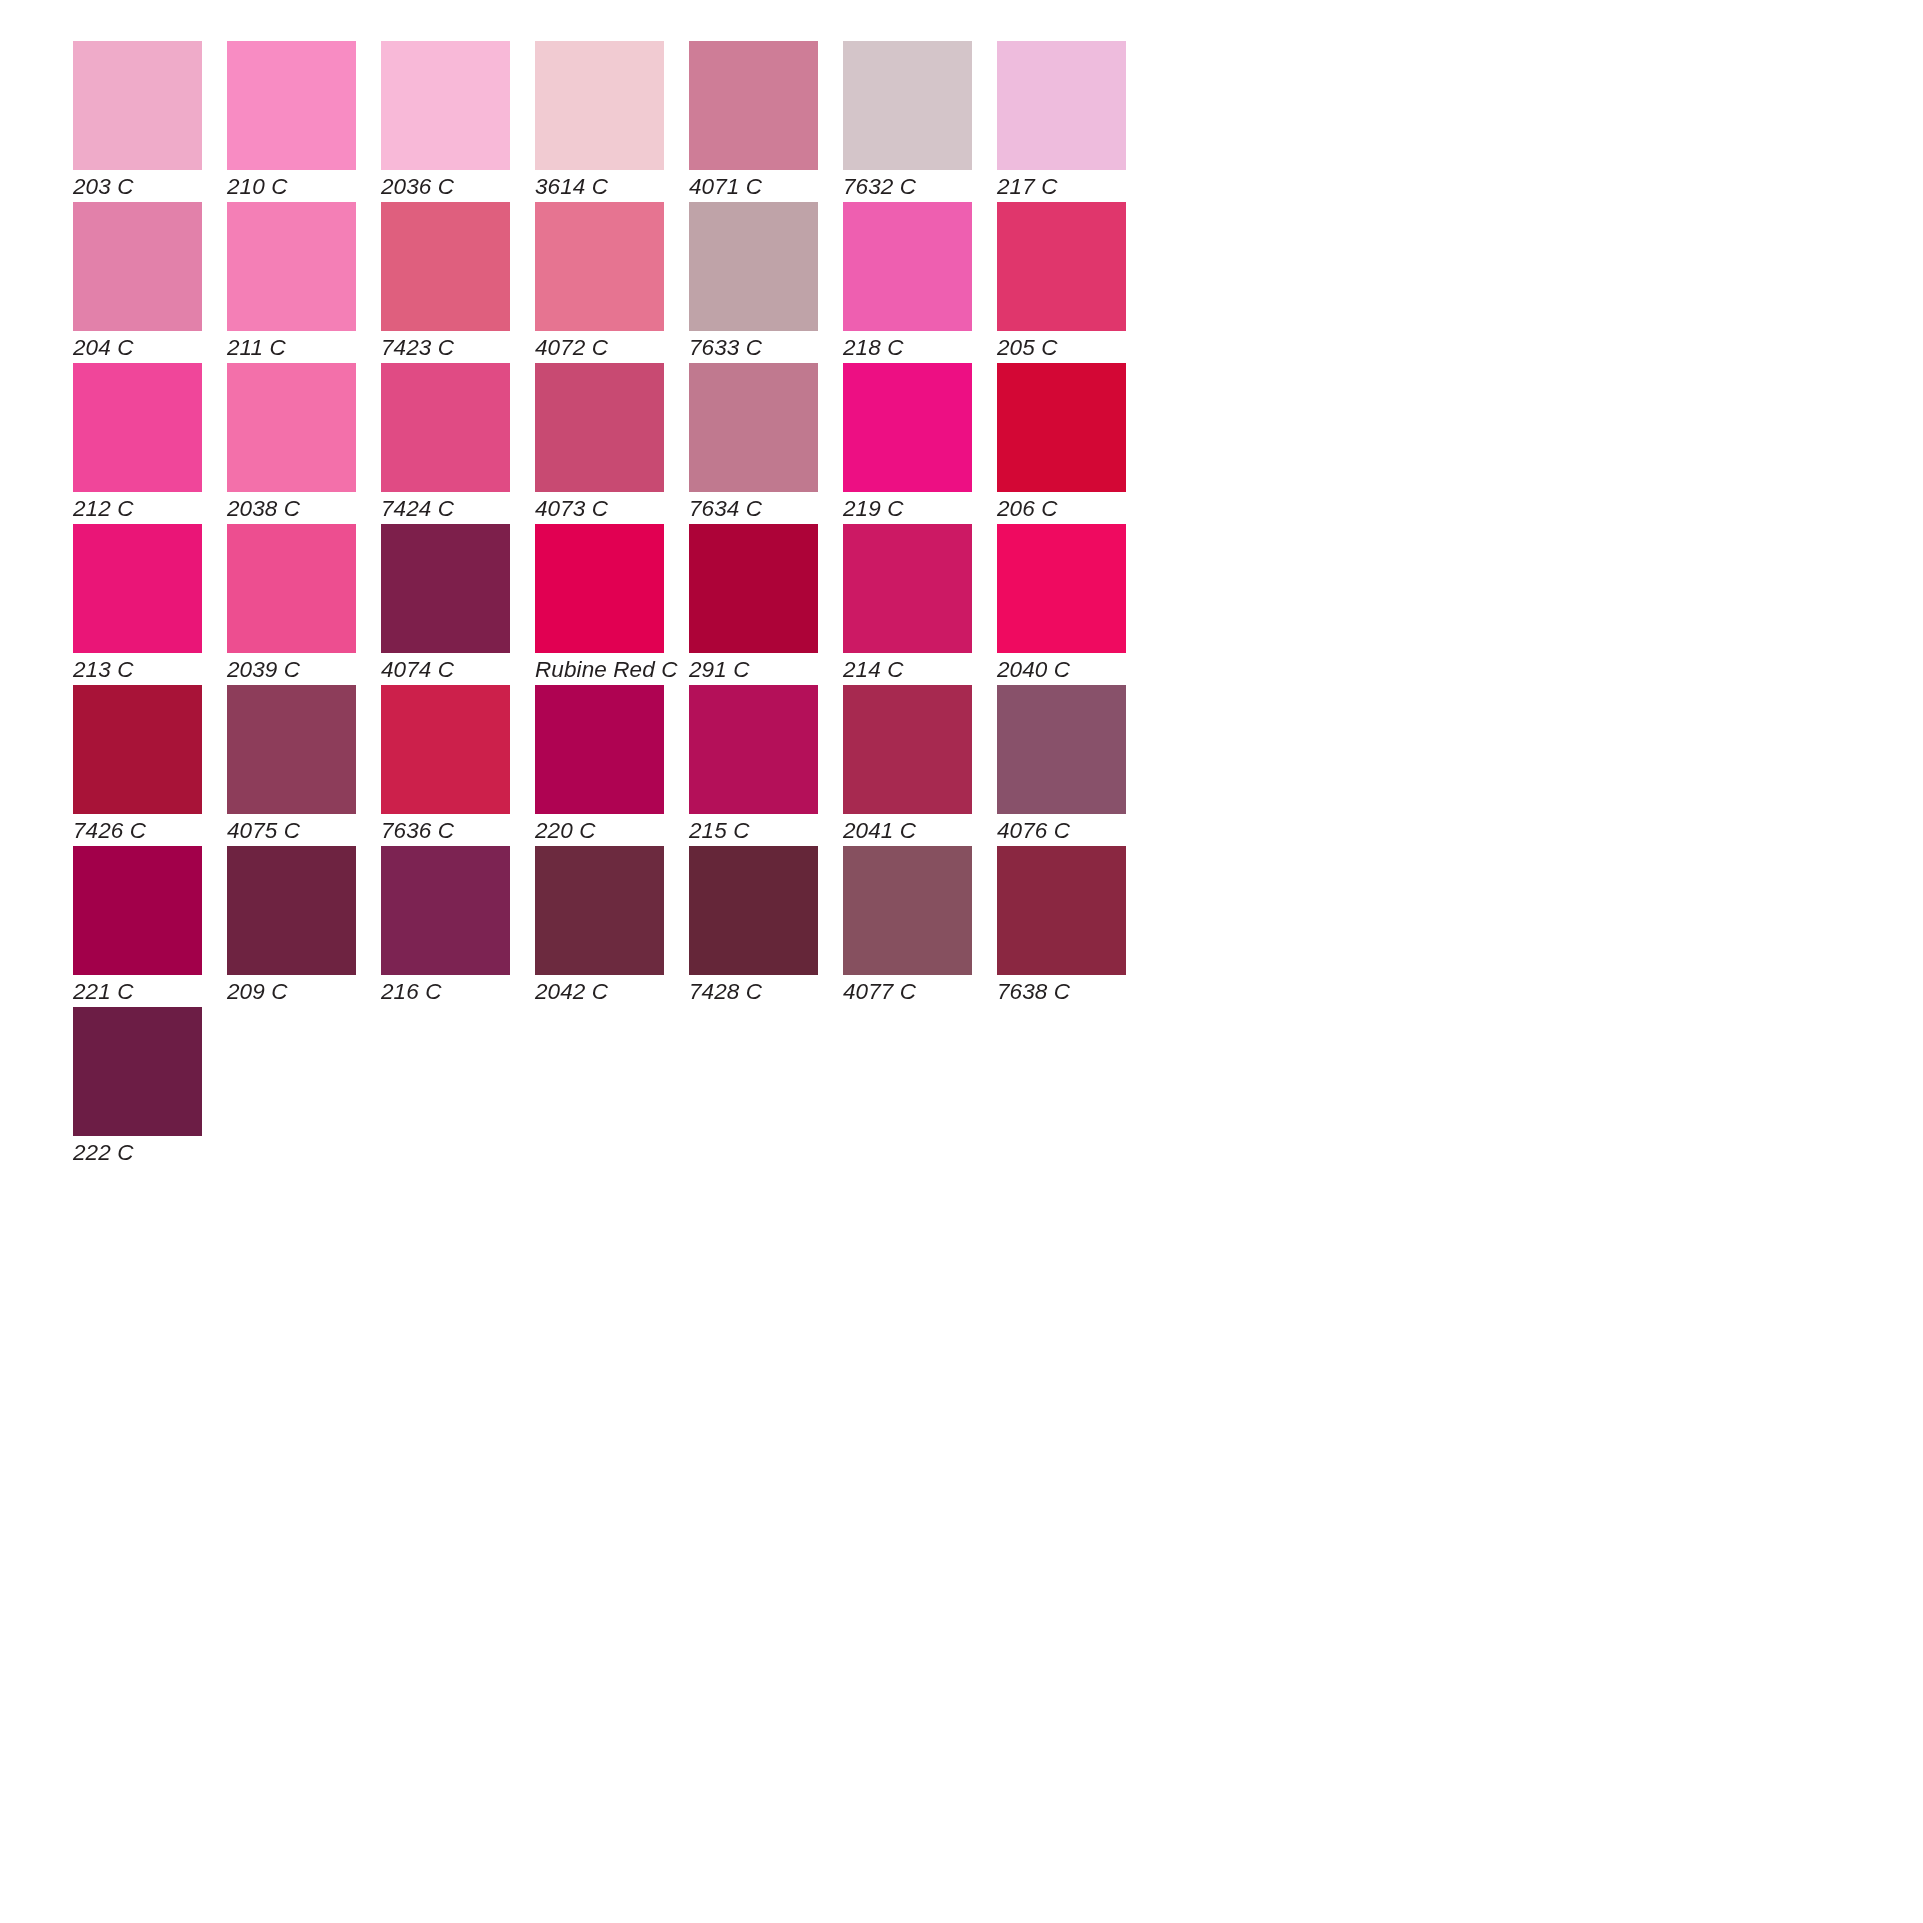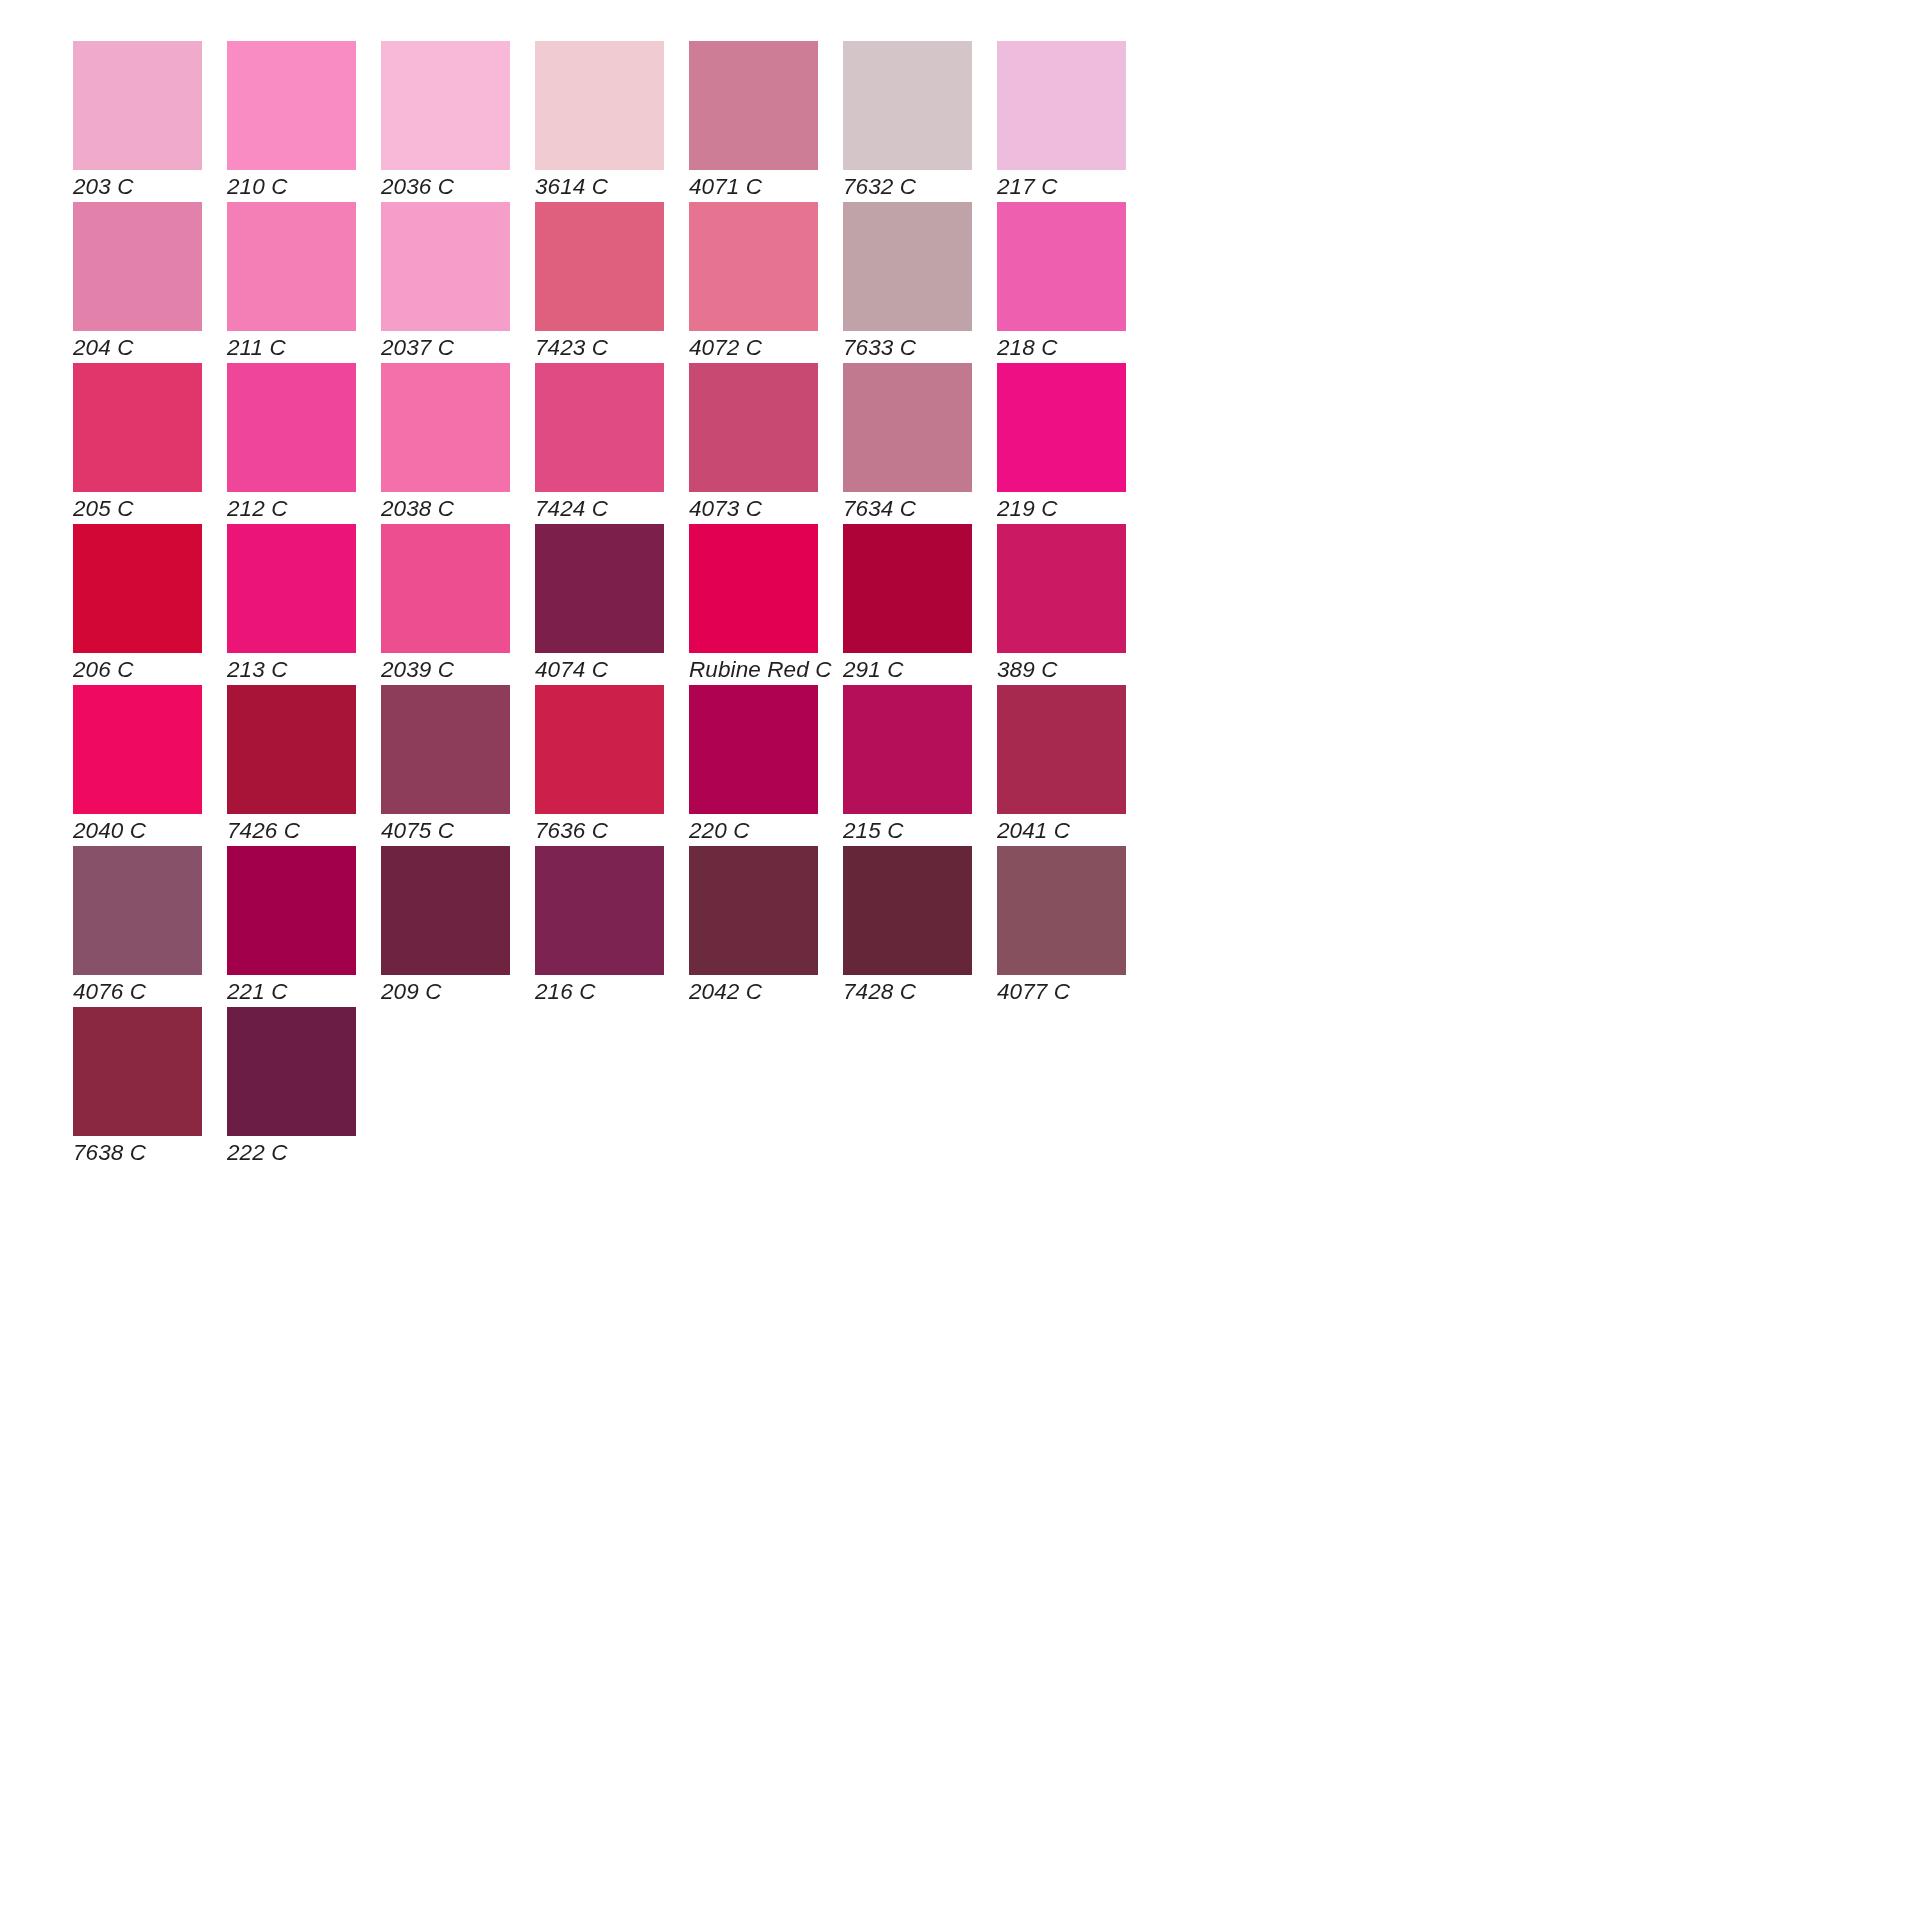--- a/index.html
+++ b/index.html
@@ -91,24 +91,20 @@
       </div>
       <div class="swatch-cell">
         <div class="swatch-chip" style="background-color: rgb(226, 129, 170);"></div>
         <div class="swatch-label">204 C</div>
       </div>
       <div class="swatch-cell">
         <div class="swatch-chip" style="background-color: rgb(244, 127, 182);"></div>
         <div class="swatch-label">211 C</div>
       </div>
       <div class="swatch-cell">
-        <div class="swatch-chip" style="background-color: rgb(246, 158, 202);"></div>
-        <div class="swatch-label">2037 C</div>
-      </div>
-      <div class="swatch-cell">
         <div class="swatch-chip" style="background-color: rgb(223, 95, 126);"></div>
         <div class="swatch-label">7423 C</div>
       </div>
       <div class="swatch-cell">
         <div class="swatch-chip" style="background-color: rgb(230, 116, 145);"></div>
         <div class="swatch-label">4072 C</div>
       </div>
       <div class="swatch-cell">
         <div class="swatch-chip" style="background-color: rgb(191, 163, 168);"></div>
         <div class="swatch-label">7633 C</div>
@@ -164,21 +160,21 @@
       <div class="swatch-cell">
         <div class="swatch-chip" style="background-color: rgb(225, 0, 82);"></div>
         <div class="swatch-label">Rubine Red C</div>
       </div>
       <div class="swatch-cell">
         <div class="swatch-chip" style="background-color: rgb(173, 3, 56);"></div>
         <div class="swatch-label">291 C</div>
       </div>
       <div class="swatch-cell">
         <div class="swatch-chip" style="background-color: rgb(204, 25, 100);"></div>
-        <div class="swatch-label">389 C</div>
+        <div class="swatch-label">214 C</div>
       </div>
       <div class="swatch-cell">
         <div class="swatch-chip" style="background-color: rgb(239, 10, 96);"></div>
         <div class="swatch-label">2040 C</div>
       </div>
       <div class="swatch-cell">
         <div class="swatch-chip" style="background-color: rgb(168, 19, 56);"></div>
         <div class="swatch-label">7426 C</div>
       </div>
       <div class="swatch-cell">

